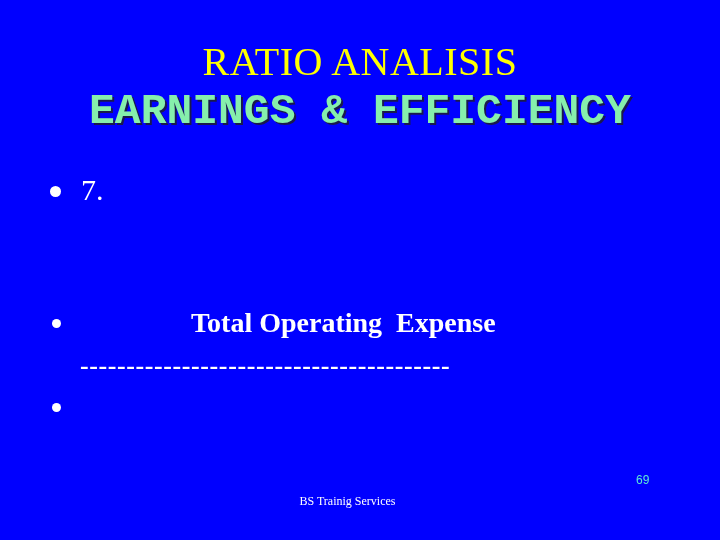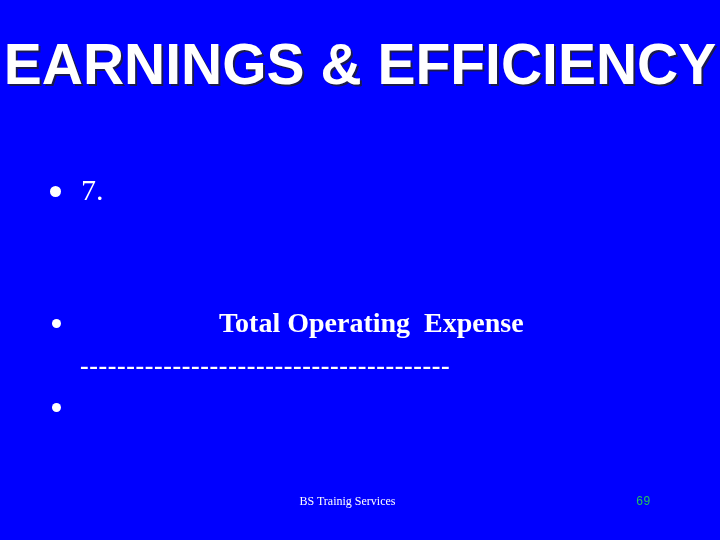--- a/index.html
+++ b/index.html
@@ -33,24 +33,24 @@
     color: #ffff00;
     font-family: "Liberation Serif", "DejaVu Serif", serif;
     font-weight: normal;
     font-size: 40px;
     line-height: 48px;
     letter-spacing: 0.5px;
     white-space: pre;
   }
   .title-line2 {
     display: block;
-    color: #ffffff;
-    font-family: Liberation Sans, sans-serif;
+    color: #86efac;
+    font-family: Liberation Mono, monospace;
     font-weight: bold;
-    font-size: 57px;
+    font-size: 43px;
     line-height: 52px;
     letter-spacing: 0px;
     white-space: pre;
     text-shadow: 2px 2px 0 #1a1a4d;
   }
 
   
   .bullet-row {
     position: absolute;
     display: flex;
@@ -89,21 +89,20 @@
     margin-left: 20px;
   }
 
   .body-text-bold {
     color: #ffffff;
     font-family: "Liberation Serif", "DejaVu Serif", serif;
     font-weight: bold;
     font-size: 28px;
     line-height: 34px;
     white-space: pre;
-    margin-left: 28px;
   }
 
   .spacer-expense { width: 130px; flex: none; }
   .spacer-income  { width: 130px; flex: none; }
 
   
   .divider {
     position: absolute;
     left: 80px;
     top: 352px;
@@ -131,34 +130,35 @@
     color: #ffffff;
     font-family: "Liberation Serif", "DejaVu Serif", serif;
     font-weight: normal;
     font-size: 12px;
     line-height: 15px;
     white-space: pre;
   }
   .page-number {
     position: absolute;
     left: 636px;
-    top: 495px;
-    color: #22c55e;
-    font-family: Liberation Mono, monospace;
+    top: 473px;
+    color: #5eead4;
+    font-family: Liberation Sans, sans-serif;
     font-size: 12px;
     line-height: 15px;
     white-space: pre;
   }
 </style>
 </head>
 <body>
 
 <div id="slide">
 
   <div class="title-area">
+    <span class="title-line1">RATIO ANALISIS</span>
     <span class="title-line2">EARNINGS &amp; EFFICIENCY</span>
   </div>
 
   <div class="bullet-row bullet-row-1">
     <span class="dot-lg"></span>
     <span class="body-text-plain">7.</span>
   </div>
 
   <div class="bullet-row bullet-row-2">
     <span class="dot-sm"></span>

